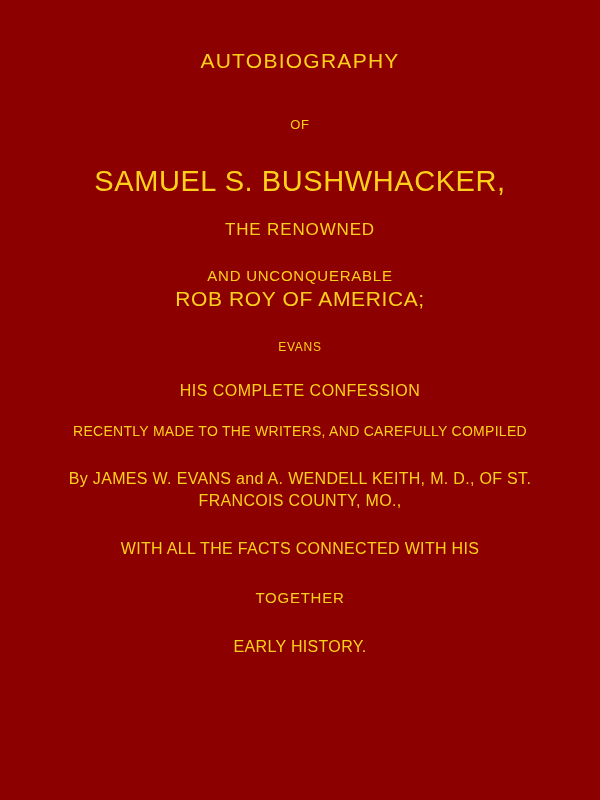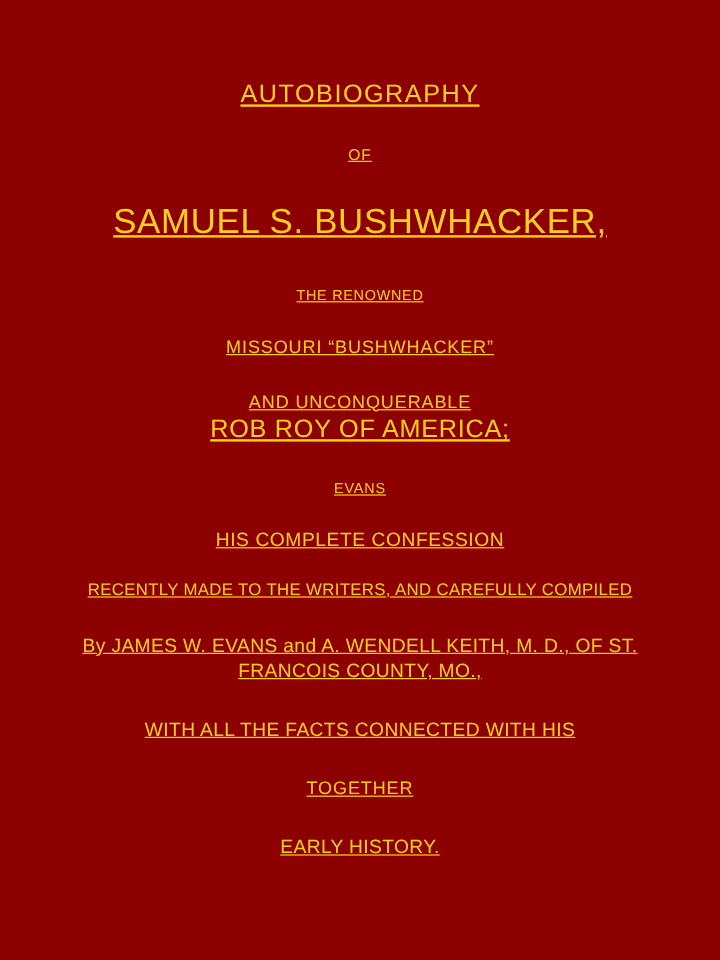--- a/index.html
+++ b/index.html
@@ -11,35 +11,34 @@
     height: 800px;
     background: #8c0000;
     font-family: "Liberation Sans", sans-serif;
     color: #ffd11a;
     overflow: hidden;
   }
   .page {
     width: 600px;
     height: 687px;
     box-sizing: border-box;
-    padding: 52px 40px 0 40px;
+    padding: 34px 40px 0 40px;
     text-align: center;
     position: relative;
-    text-decoration: underline;
   }
   .line {
     text-align: center;
     letter-spacing: 0.02em;
     line-height: 1.25;
   }
   
   .l-title      { font-size: 21px; margin-top: 14px; letter-spacing: 0.06em; }
-  .l-of         { font-size: 13px; margin-top: 29px; letter-spacing: 0.06em; }
+  .l-of         { font-size: 13px; margin-top: 43px; letter-spacing: 0.06em; }
   .l-name       { font-size: 29px; margin-top: 29px; letter-spacing: 0.02em; }
-  .l-renowned   { font-size: 12px; margin-top: 36px; letter-spacing: 0.05em; }
+  .l-renowned   { font-size: 17px; margin-top: 20px; letter-spacing: 0.05em; }
   .l-bushwhacker{ font-size: 15px; margin-top: 27px; letter-spacing: 0.05em; }
   .l-unconq     { font-size: 15px; margin-top: 27px; letter-spacing: 0.05em; }
   .l-robroy     { font-size: 21px; letter-spacing: 0.03em; }
   .l-being      { font-size: 12px; margin-top: 28px; letter-spacing: 0.06em; }
   .l-confession { font-size: 16px; margin-top: 26px; letter-spacing: 0.03em; }
   .l-recently   { font-size: 14px; margin-top: 21px; line-height: 1.3; }
   .l-authors    { font-size: 16px; margin-top: 28px; line-height: 1.35; }
   .l-together   { font-size: 15px; margin-top: 30px; letter-spacing: 0.05em; }
   .l-withall    { font-size: 16px; margin-top: 28px; letter-spacing: 0.02em; }
   .l-early      { font-size: 16px; margin-top: 29px; letter-spacing: 0.02em; }
@@ -50,21 +49,20 @@
 <div class="page">
 
   <div class="line l-title">AUTOBIOGRAPHY</div>
 
   <div class="line l-of">OF</div>
 
   <div class="line l-name">SAMUEL S. BUSHWHACKER,</div>
 
   <div class="line l-renowned">THE RENOWNED</div>
 
-  <div class="line l-bushwhacker">MISSOURI “BUSHWHACKER”</div>
 
   <div class="line l-unconq">AND UNCONQUERABLE</div>
 
   <div class="line l-robroy">ROB ROY OF AMERICA;</div>
 
   <div class="line l-being">EVANS</div>
 
   <div class="line l-confession">HIS COMPLETE CONFESSION</div>
 
   <div class="line l-recently">RECENTLY MADE TO THE WRITERS, AND CAREFULLY COMPILED</div>

